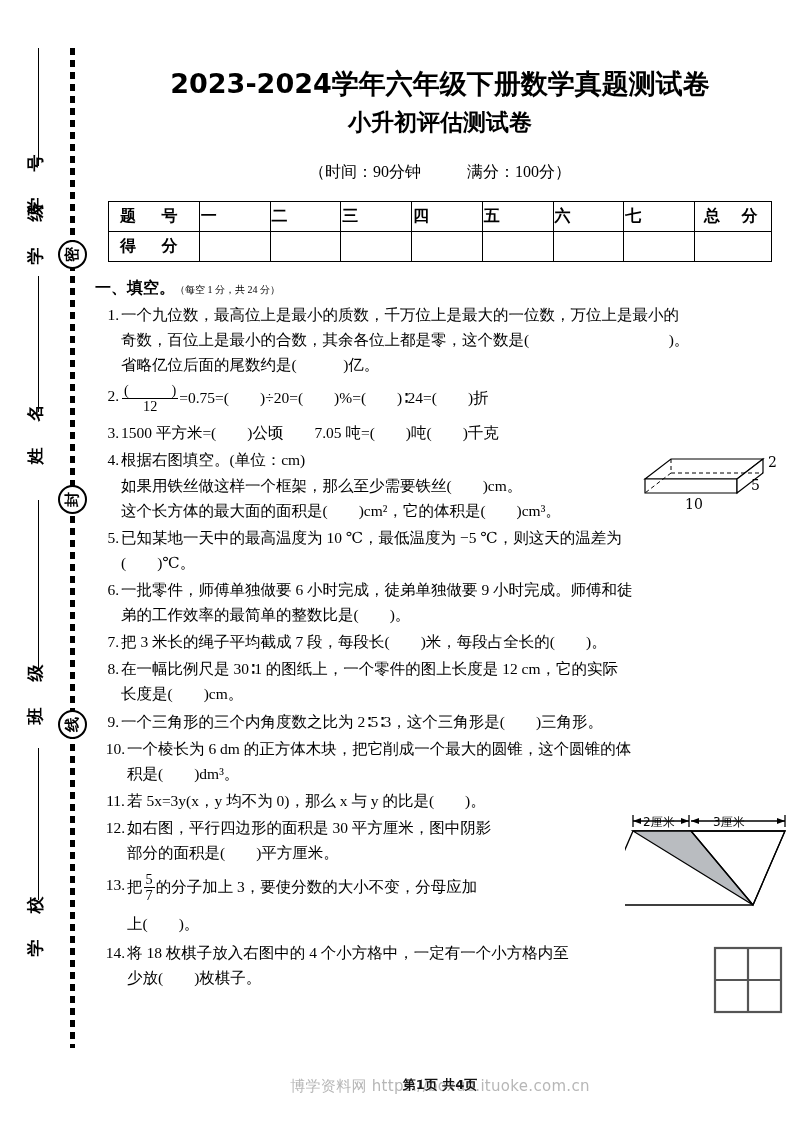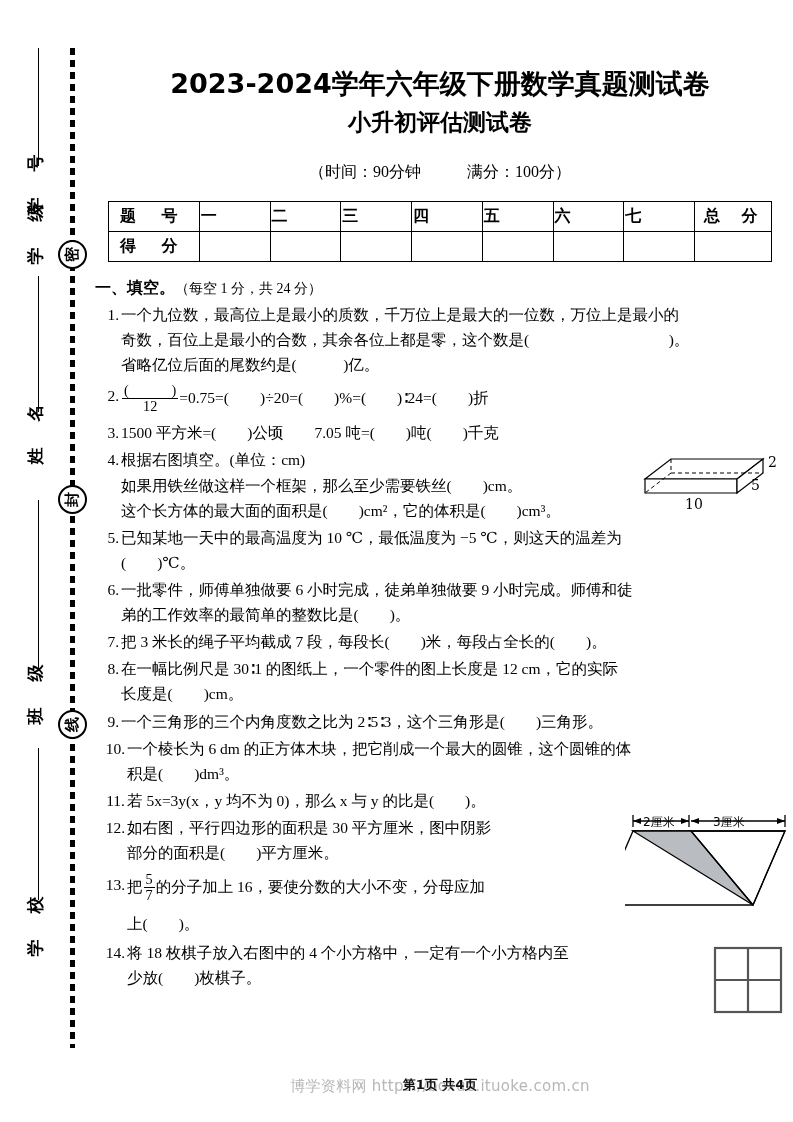--- a/index.html
+++ b/index.html
@@ -121,21 +121,21 @@
   }
 
   
   #section-head {
     margin-top: 16px;
     font-size: 16px;
     font-weight: bold;
     font-family: "DejaVu Sans", sans-serif;
   }
   #section-head .pts {
-    font-size: 14px;
+    font-size: 10px;
     font-weight: normal;
     font-family: "Liberation Serif", serif;
   }
   .q {
     position: relative;
     font-size: 15.5px;
     line-height: 1.62;
     margin-top: 3px;
     padding-left: 26px;
   }
@@ -358,21 +358,21 @@
 
         <polygon points="8,22 66,22 128,96" fill="#b9bcc0" stroke="#000" stroke-width="1.3"></polygon>
 
         <polygon points="66,22 160,22 128,96" fill="none" stroke="#000" stroke-width="1.3"></polygon>
       </svg>
     </div>
   </div>
 
   <div class="q" style="margin-top:7px; padding-left:32px;">
     <span class="qn" style="width:30px;">13.</span>
-    <span class="ln"><span>把</span><span class="frac"><span class="num">5</span><span class="den">7</span></span><span>的分子加上 16，要使分数的大小不变，分母应加</span></span>
+    <span class="ln"><span>把</span><span class="frac"><span class="num">5</span><span class="den">7</span></span><span>的分子加上 3，要使分数的大小不变，分母应加</span></span>
     <span class="ln" style="margin-top:8px;">上(　　)。</span>
   </div>
 
   <div class="q" style="margin-top:4px; padding-left:32px;">
     <span class="qn" style="width:30px;">14.</span>
     <span class="ln">将 18 枚棋子放入右图中的 4 个小方格中，一定有一个小方格内至</span>
     <span class="ln">少放(　　)枚棋子。</span>
 
     <div class="fig" id="fig-grid">
       <svg width="72" height="70" viewBox="0 0 72 70">

